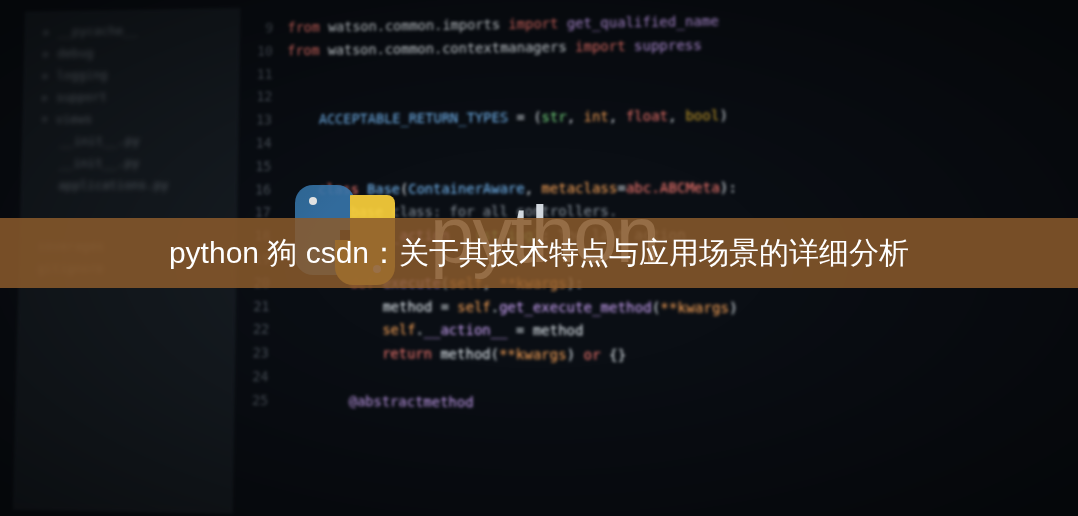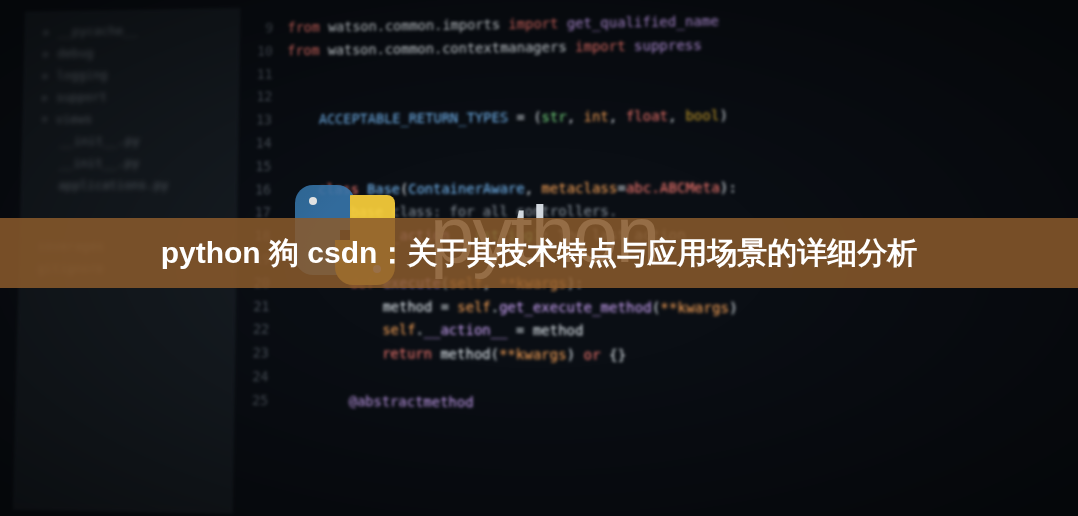--- a/index.html
+++ b/index.html
@@ -128,21 +128,21 @@
       height: 70px;
       background: rgba(139, 90, 43, 0.85);
       display: flex;
       align-items: center;
       justify-content: center;
       z-index: 5;
     }
     .title-text {
       font-family: 'Microsoft YaHei', 'PingFang SC', sans-serif;
       font-size: 30px;
-      font-weight: 700;
+      font-weight: 400;
       color: #fff;
     }
     .vignette {
       position: absolute;
       inset: 0;
       background: radial-gradient(ellipse at center, transparent 30%, rgba(0,0,0,0.5) 100%);
       pointer-events: none;
       z-index: 3;
     }
   </style>

